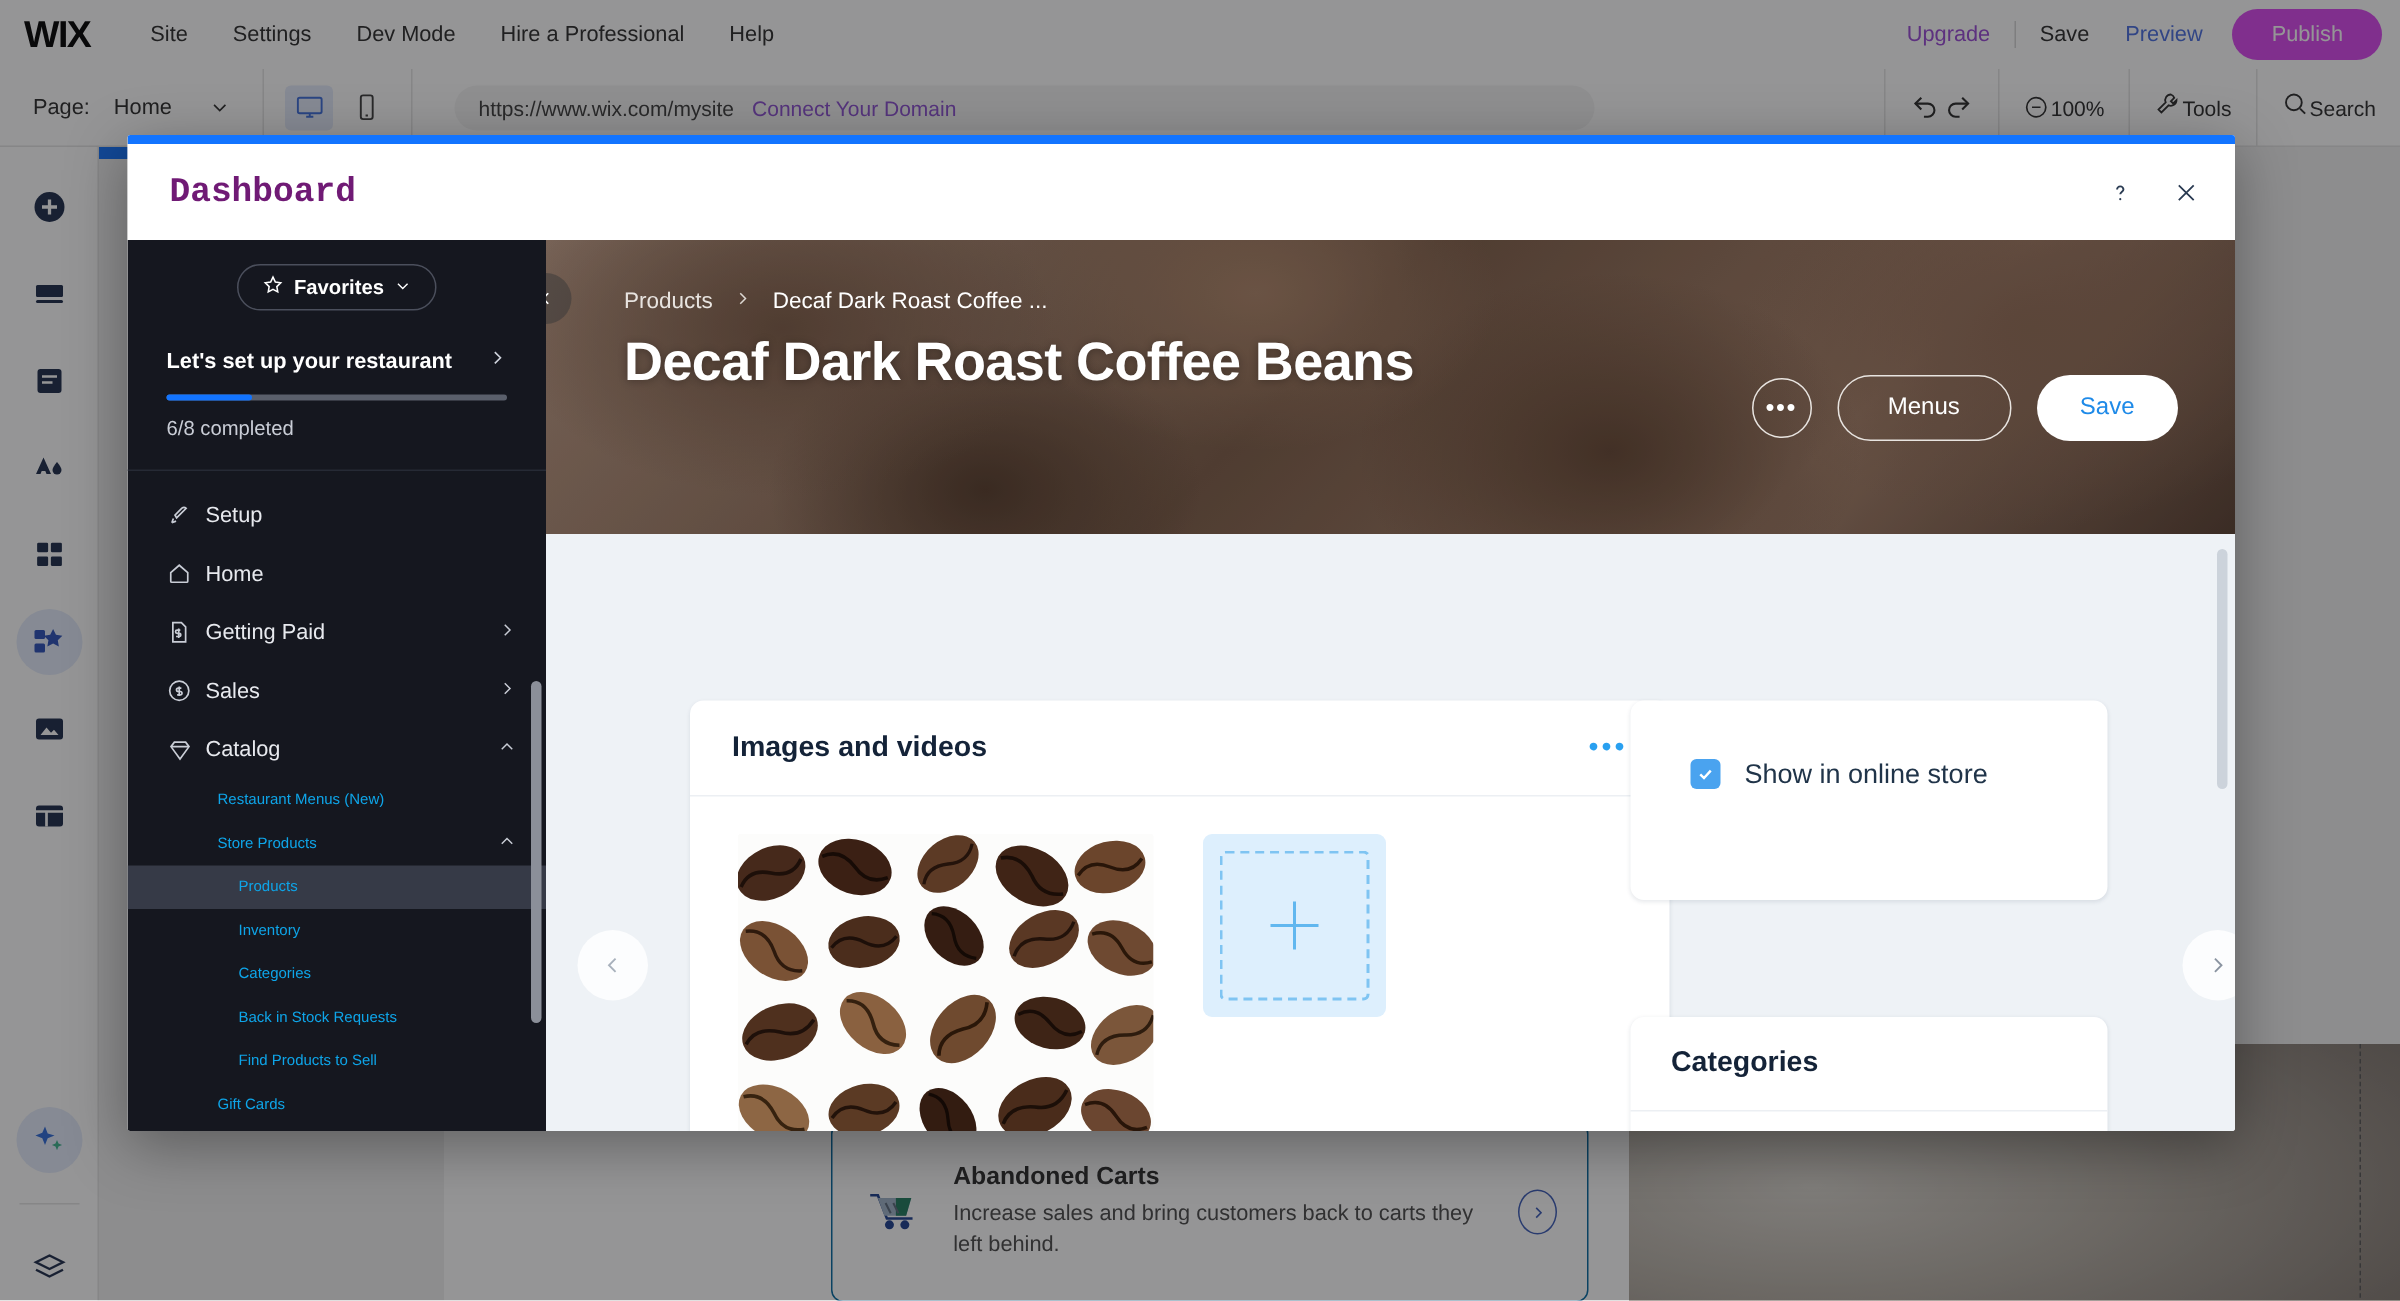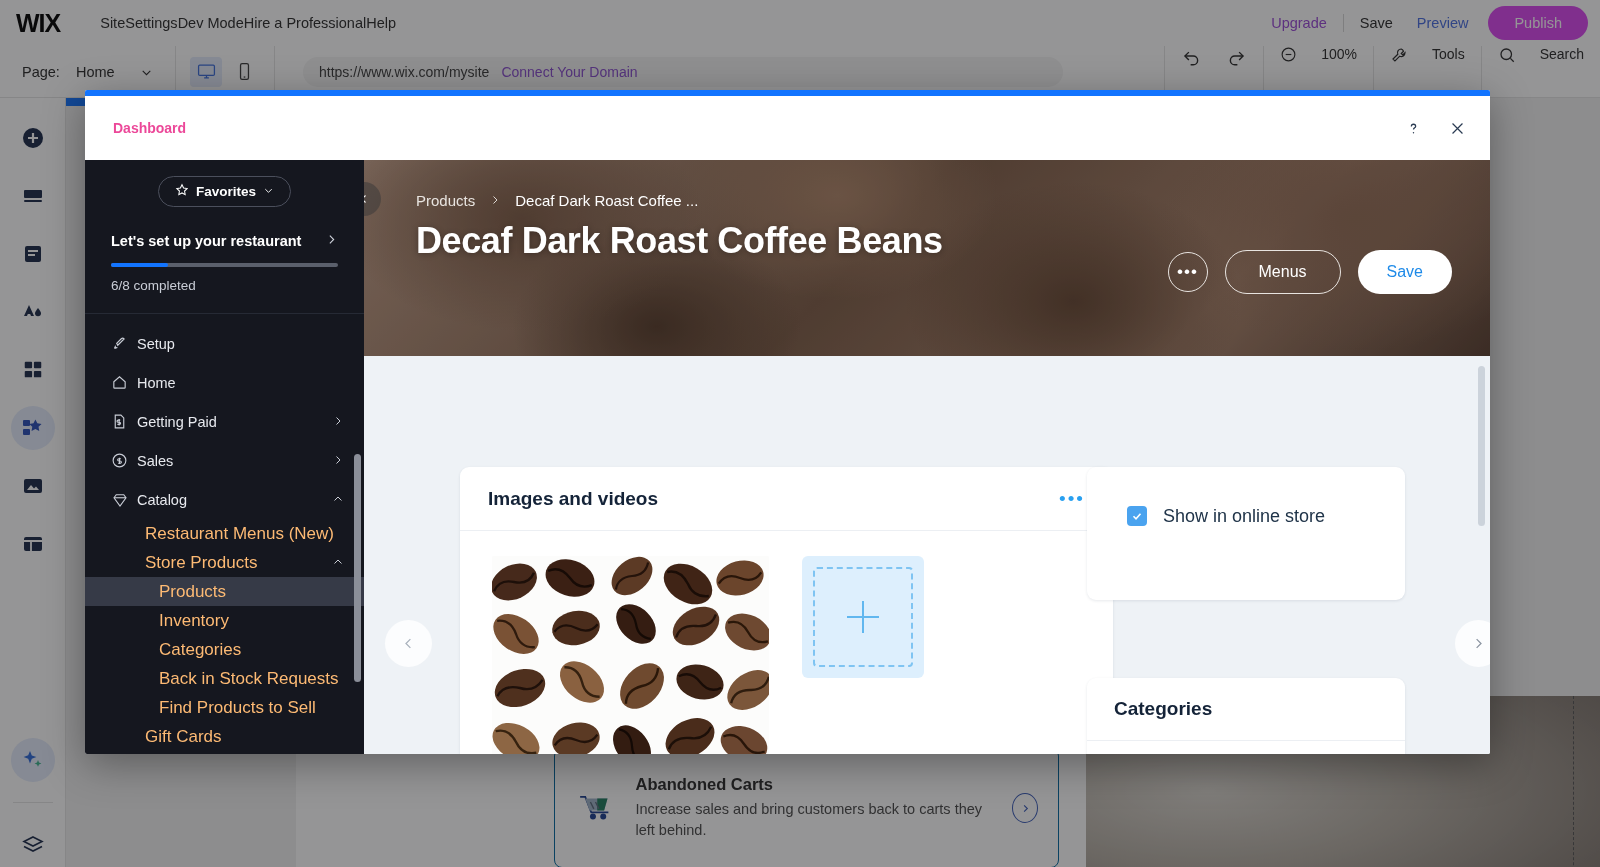--- a/index.html
+++ b/index.html
@@ -17,21 +17,21 @@
   .editor-topbar {
     position: absolute; top: 0; left: 0; width: 1600px; height: 46px;
     background: #ffffff;
     display: flex; align-items: center;
   }
   .wix-logo {
     font-family: "Liberation Sans", sans-serif;
     font-weight: 700; font-size: 25px; letter-spacing: -1px;
     color: #000; margin-left: 16px; margin-right: 40px;
   }
-  .topnav { display: flex; align-items: center; font-size: 14.5px; color: #2b2b2b; }
+  .topnav { display: flex; align-items: center; gap: 30px; font-size: 14.5px; color: #2b2b2b; }
   .topnav > span { cursor: default; }
   .topbar-right { position: absolute; right: 12px; top: 0; height: 46px; display: flex; align-items: center; gap: 0; }
   .upgrade { color: #9a4ad6; font-size: 14.5px; margin-right: 16px; }
   .vdiv { width: 1px; height: 18px; background: #d6d6d6; margin-right: 16px; }
   .save-top { color: #2b2b2b; font-size: 14.5px; margin-right: 24px; }
   .preview-top { color: #4a6ee0; font-size: 14.5px; margin-right: 20px; }
   .publish-btn {
     background: #d946ef; color: #fff; font-size: 14.5px;
     border-radius: 18px; padding: 9px 26px;
   }
@@ -49,21 +49,21 @@
   .device-btns { display: flex; align-items: center; gap: 6px; padding: 0 14px; }
   .dev-btn { width: 32px; height: 30px; display: flex; align-items: center; justify-content: center; border-radius: 4px; }
   .dev-btn.active { background: #e3ebfb; }
   .url-area { flex: 1; display: flex; align-items: center; padding-left: 28px; }
   .url-pill {
     background: #f4f4f4; border-radius: 16px; height: 30px; display: flex; align-items: center;
     padding: 0 16px; gap: 12px; width: 760px;
   }
   .url-txt { font-size: 14px; color: #3b3b3b; }
   .connect-domain { font-size: 14px; color: #8b4fd0; }
-  .tb-group { display: flex; align-items: flex-start; gap: 24px; padding: 0 16px; height: 52px; }
+  .tb-group { display: flex; align-items: center; gap: 1px; padding: 0 16px; height: 52px; }
   .tb-item { display: flex; align-items: center; gap: 7px; font-size: 14px; color: #2b2b2b; }
 
   .editor-rail {
     position: absolute; left: 0; top: 98px; width: 66px; height: 769px;
     background: #fff; border-right: 1px solid #e4e4e4;
     display: flex; flex-direction: column; align-items: center; padding-top: 18px; gap: 14px;
   }
   .rail-ic { width: 44px; height: 44px; display: flex; align-items: center; justify-content: center; border-radius: 22px; }
   .rail-ic.sel { background: #e3ebfb; }
   .rail-spacer { flex: 1; }
@@ -98,21 +98,21 @@
   .modal {
     position: absolute; left: 85px; top: 90px; width: 1405px; height: 664px;
     background: #fff; border-radius: 2px; overflow: hidden;
     box-shadow: 0 10px 40px rgba(0,0,0,.35);
   }
   .modal-topline { height: 6px; background: #1274ff; }
   .modal-head {
     height: 64px; background: #fff; display: flex; align-items: center;
     padding: 0 22px 0 28px;
   }
-  .modal-title { font-size: 14px; font-weight: 700; color: #ec4899; }
+  .modal-title { font-size: 23px; font-weight: 700; color: #701a75; font-family: Liberation Mono, monospace; }
   .modal-head-actions { margin-left: auto; display: flex; align-items: center; gap: 22px; }
   .mh-ic { width: 22px; height: 22px; display: flex; align-items: center; justify-content: center; color: #2a3b52; }
 
   .modal-body { position: relative; display: flex; height: 594px; }
 
   
   .dash-sidebar {
     width: 279px; background: #15171f; flex-shrink: 0; position: relative;
     display: flex; flex-direction: column;
   }
@@ -130,21 +130,21 @@
   .progress-fill { width: 25%; height: 4px; background: #1274ff; border-radius: 2px; }
   .setup-sub { margin-top: 11px; color: #c9cdd6; font-size: 13.5px; }
 
   .nav-scroll { flex: 1; overflow: hidden; padding-top: 10px; position: relative; }
   .nav-item {
     display: flex; align-items: center; height: 39px; padding-left: 26px; padding-right: 20px;
     color: #e7e9ee; font-size: 14.5px;
   }
   .nav-item .ni-ic { width: 26px; display: flex; align-items: center; color: #c9cdd6; }
   .nav-item .ni-chev { margin-left: auto; color: #c9cdd6; }
-  .nav-sub { padding-left: 60px; height: 29px; display: flex; align-items: center; color: #fdba74; font-size: 17px; }
+  .nav-sub { padding-left: 60px; height: 29px; display: flex; align-items: center; color: #0ea5e9; font-size: 10px; }
   .nav-sub.lvl3 { padding-left: 74px; }
   .nav-sub.sel { background: #363a47; }
   .nav-sub .ns-chev { margin-left: auto; padding-right: 20px; color: #c9cdd6; }
   .side-scrollbar {
     position: absolute; right: 3px; top: 140px; width: 7px; height: 228px;
     background: #8b8f99; border-radius: 4px;
   }
 
   
   .dash-main { flex: 1; position: relative; background: #eef2f6; overflow: hidden; }

